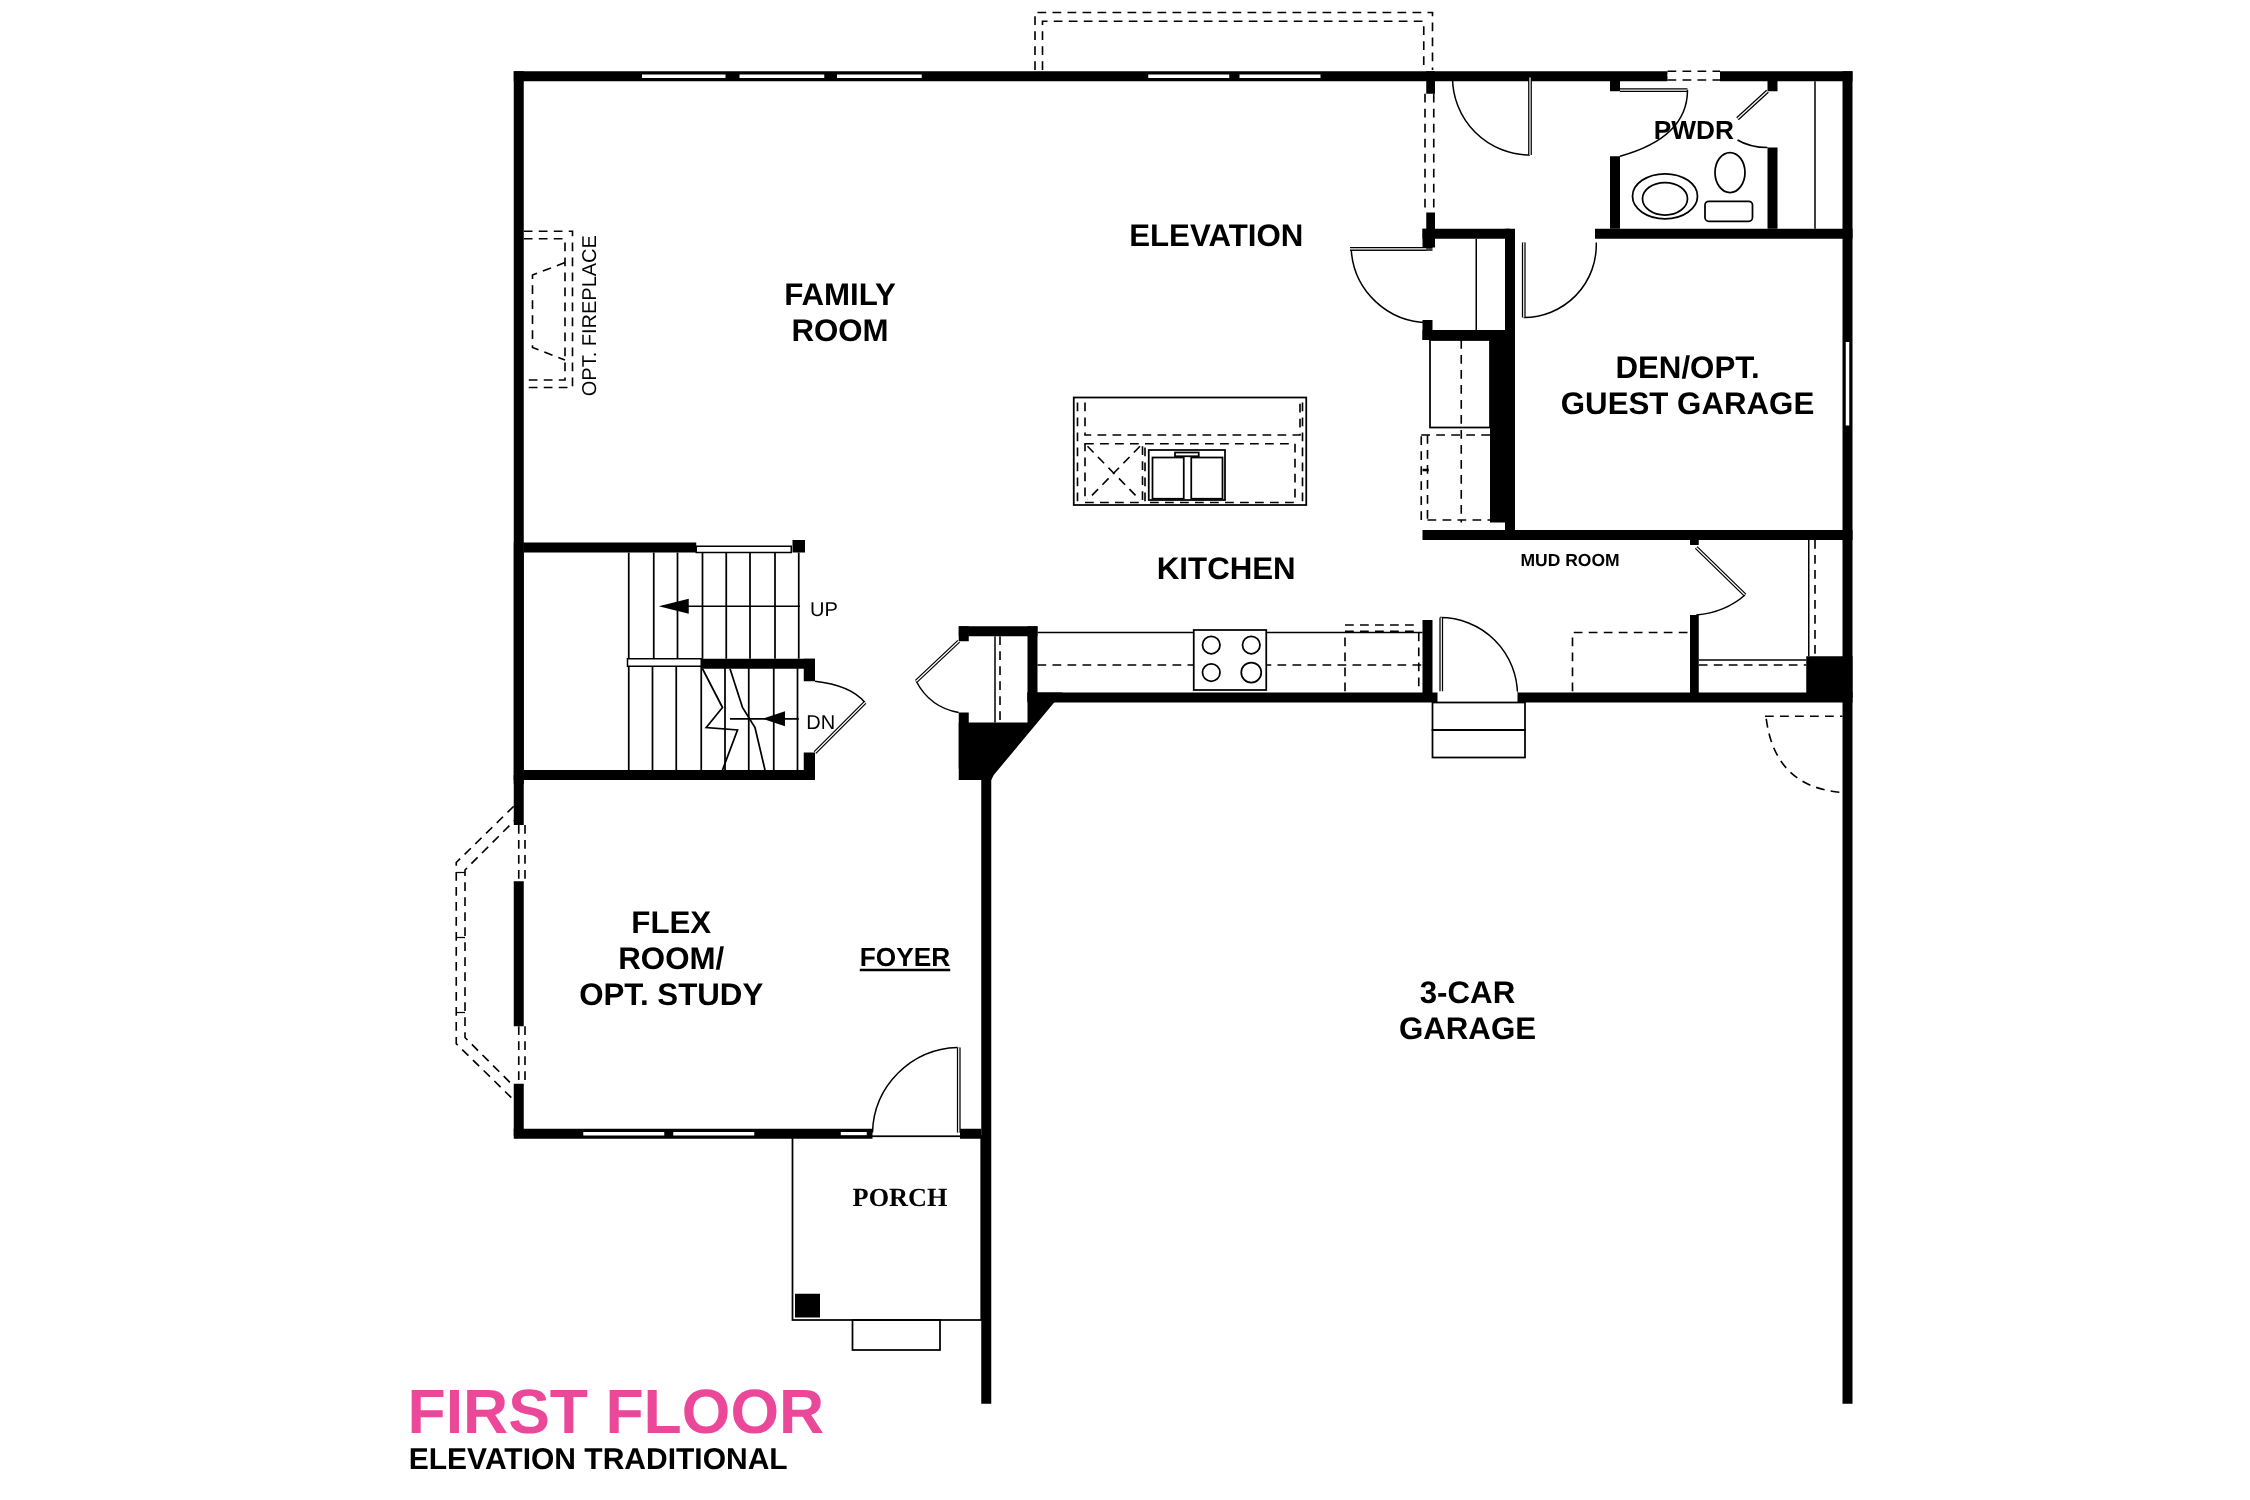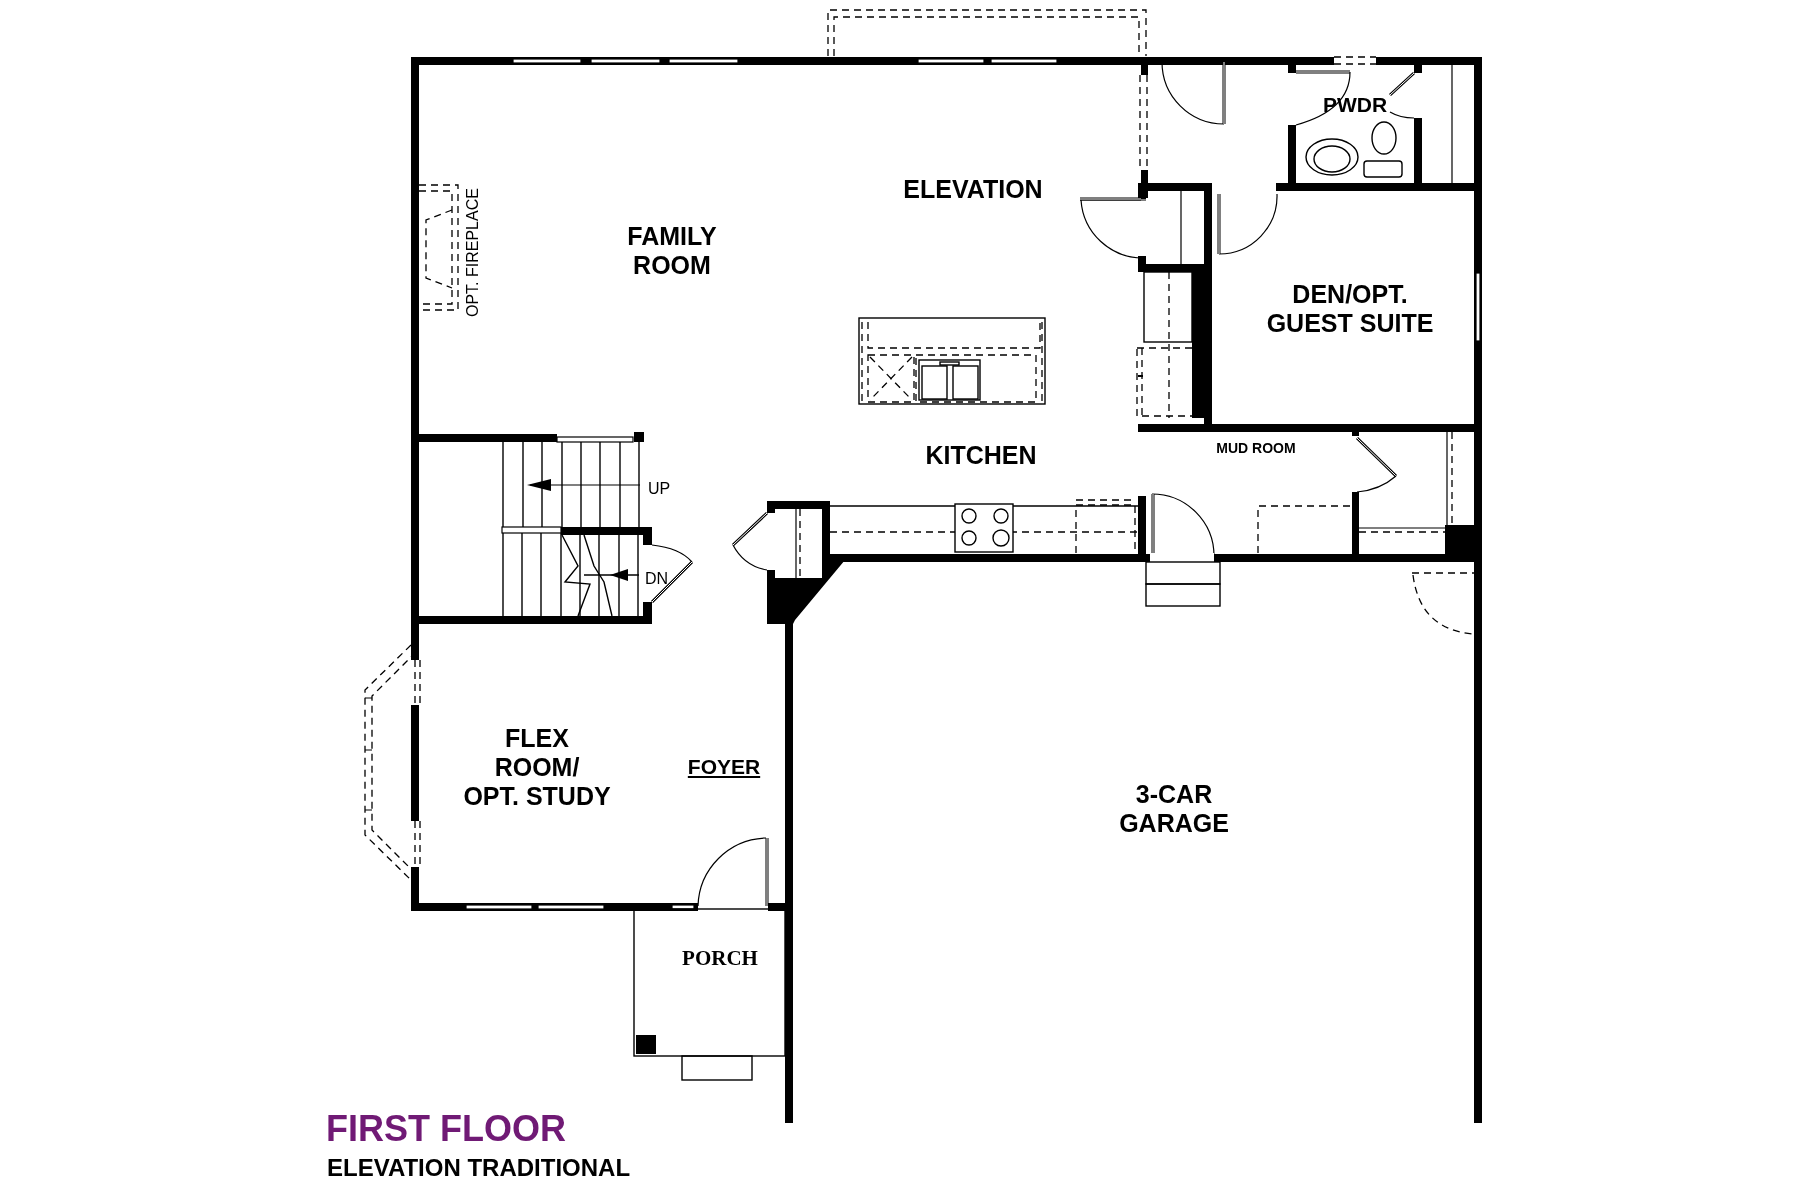--- a/index.html
+++ b/index.html
@@ -9,21 +9,21 @@
   .wall { fill: #000000; }
   .thin { fill: none; stroke: #000; stroke-width: 1.4; }
   .dash { fill: none; stroke: #000; stroke-width: 1.3; stroke-dasharray: 7 5; }
   .win { fill: #ffffff; stroke: #000; stroke-width: 1.2; }
   .arc { fill: none; stroke: #000; stroke-width: 1.2; }
   .lbl { position: absolute; font-weight: bold; color: #000; text-align: center;
          font-size: 25px; line-height: 29px; white-space: nowrap; transform: translateX(-50%); }
   .lbl-sm { position: absolute; color: #000; font-size: 16px; line-height: 18px; white-space: nowrap; }
   .fp-label { position: absolute; color: #000; font-size: 16px; white-space: nowrap;
               transform-origin: left top; transform: rotate(-90deg); }
-  .title { position: absolute; left: 326px; top: 1108px; font-weight: bold; font-size: 36px; line-height: 42px; color: #701a75; }
+  .title { position: absolute; left: 326px; top: 1108px; font-weight: bold; font-size: 50px; line-height: 42px; color: #ec4899; }
   .subtitle { position: absolute; left: 327px; top: 1152px; font-weight: bold; font-size: 24px; line-height: 32px; color: #000; }
 </style>
 </head>
 <body>
 
 <svg class="plan" viewBox="0 0 1800 1200" xmlns="http://www.w3.org/2000/svg">
 
   <g>
     <path class="dash" d="M828 56 V10 H1146 V56"></path>
     <path class="dash" d="M834 56 V17 H1139 V56"></path>
@@ -257,21 +257,21 @@
 
 <div class="lbl" style="left:672px; top:222px;">
   <div>FAMILY</div>
   <div>ROOM</div>
 </div>
 <div class="lbl" style="left:973px; top:175px;">ELEVATION</div>
 <div class="lbl" style="left:981px; top:441px;text-align:center;">KITCHEN</div>
 <div class="lbl" style="left:1355px; top:90px; font-size:21px;">PWDR</div>
 <div class="lbl" style="left:1350px; top:280px;">
   <div>DEN/OPT.</div>
-  <div>GUEST SUITE</div>
+  <div>GUEST GARAGE</div>
 </div>
 <div class="lbl" style="left:1256px; top:434px; font-size:14px;text-align:right;">MUD ROOM</div>
 <div class="lbl" style="left:537px; top:724px;">
   <div>FLEX</div>
   <div>ROOM/</div>
   <div>OPT. STUDY</div>
 </div>
 <div class="lbl" style="left:724px; top:752px; font-size:21px;text-decoration:underline;">FOYER</div>
 <div class="lbl" style="left:1174px; top:780px;">
   <div>3-CAR</div>

